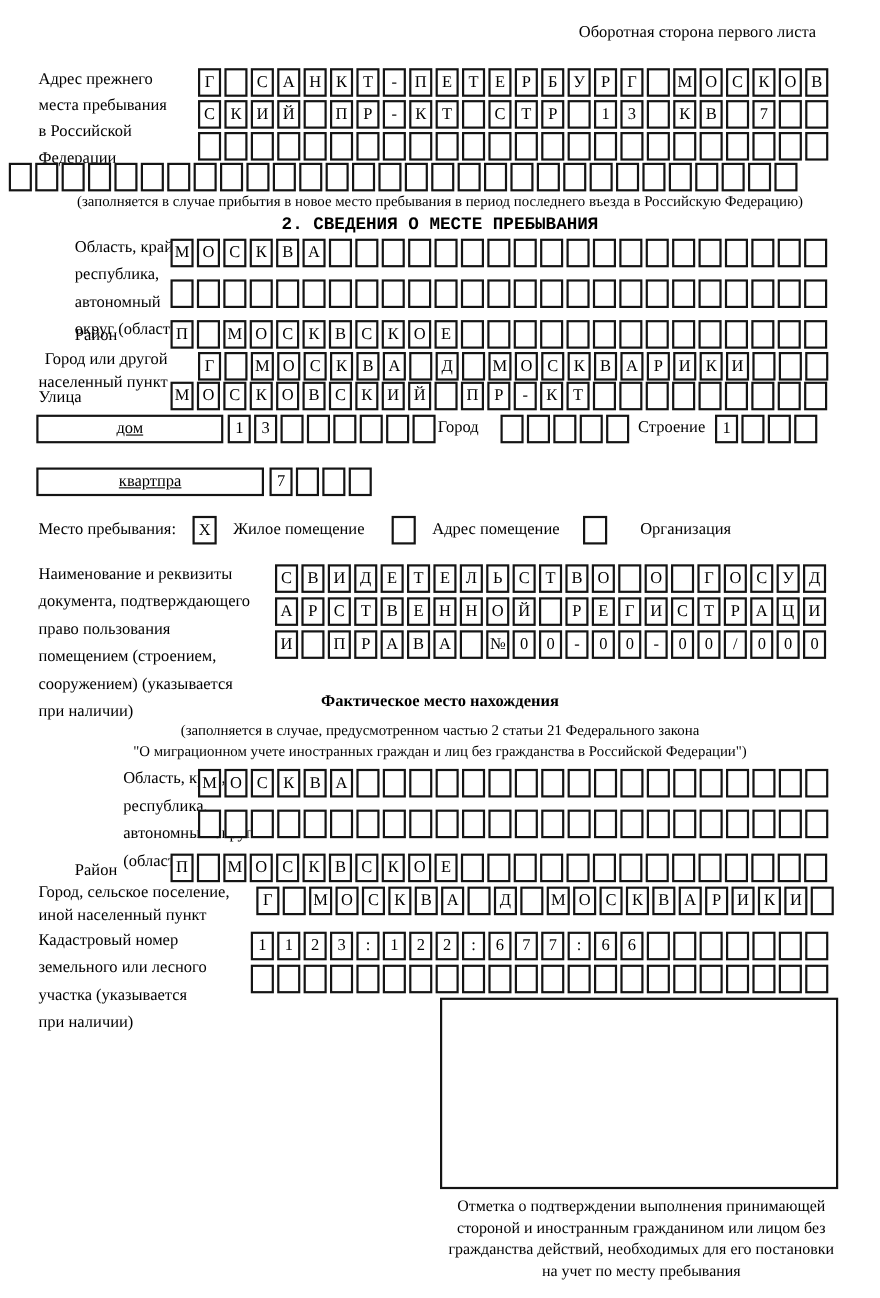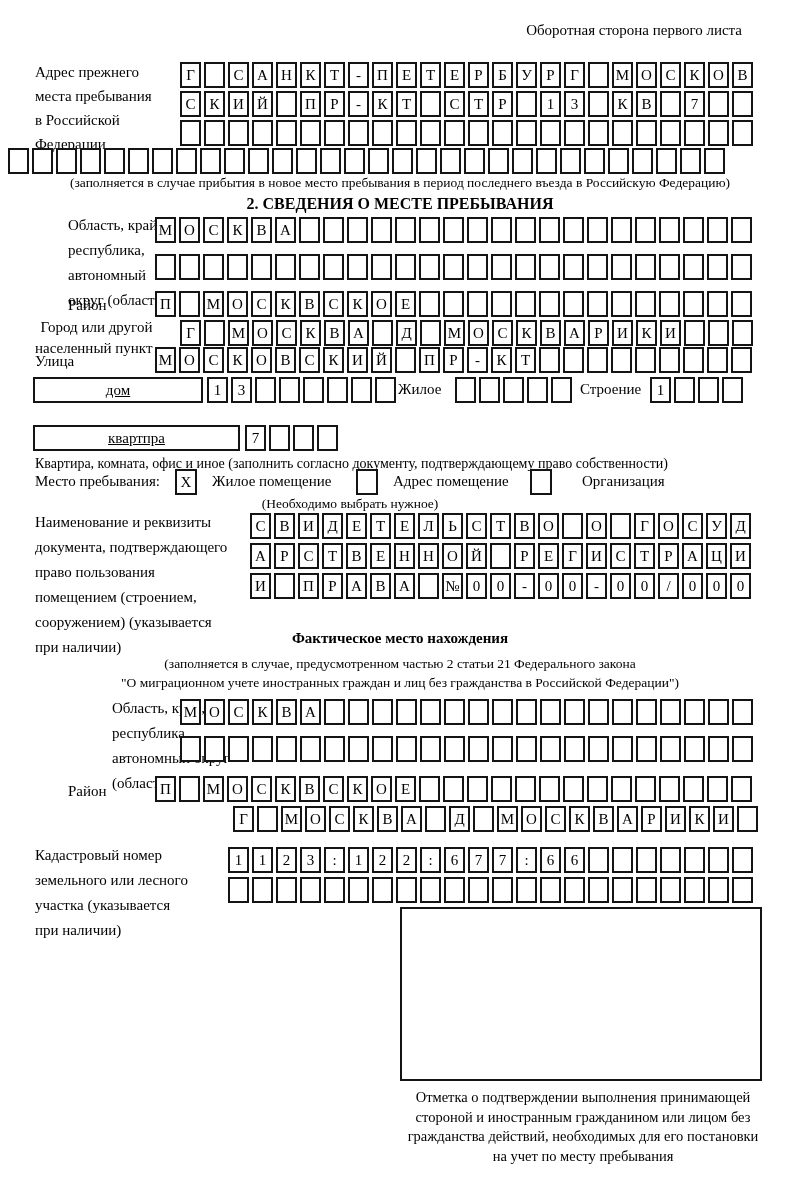--- a/index.html
+++ b/index.html
@@ -165,21 +165,21 @@
       <span class="cell"></span>
       <span class="cell"></span>
       <span class="cell"></span>
       <span class="cell"></span>
       <span class="cell"></span>
       <span class="cell"></span>
       <span class="cell"></span>
     </div>
   <div class="abs caption center" style="left:0; top:174px; width:800px;">(заполняется в случае прибытия в новое место пребывания в период последнего въезда в Российскую Федерацию)</div>
 
-  <div class="abs center bold" style="left:0; top:195px; width:800px; font-size:16px;">2. СВЕДЕНИЯ О МЕСТЕ ПРЕБЫВАНИЯ</div>
+  <div class="abs center bold" style="left:0; top:195px; width:800px; font-size:16px;font-family:Liberation Mono, monospace;">2. СВЕДЕНИЯ О МЕСТЕ ПРЕБЫВАНИЯ</div>
 
   <div class="abs label" style="left:68px; top:213px; line-height:25px;">Область, край,
 республика,
 автономный
 округ (область)</div>
   <div class="abs grid" style="left:155px; top:217px;">
       <span class="cell">М</span>
       <span class="cell">О</span>
       <span class="cell">С</span>
       <span class="cell">К</span>
@@ -324,21 +324,21 @@
   <div class="abs grid" style="left:207px; top:377px;">
       <span class="cell">1</span>
       <span class="cell">3</span>
       <span class="cell"></span>
       <span class="cell"></span>
       <span class="cell"></span>
       <span class="cell"></span>
       <span class="cell"></span>
       <span class="cell"></span>
     </div>
-  <div class="abs inline-label" style="left:398px; top:381px;">Жилое</div>
+  <div class="abs inline-label" style="left:398px; top:381px;">Город</div>
   <div class="abs grid" style="left:455px; top:377px;">
       <span class="cell"></span>
       <span class="cell"></span>
       <span class="cell"></span>
       <span class="cell"></span>
       <span class="cell"></span>
     </div>
   <div class="abs inline-label" style="left:580px; top:381px;">Строение</div>
   <div class="abs grid" style="left:650px; top:377px;">
       <span class="cell">1</span>
@@ -347,30 +347,28 @@
       <span class="cell"></span>
     </div>
 
   <div class="abs fieldbox" style="left:33px; top:425px; width:207px;">квартпра</div>
   <div class="abs grid" style="left:245px; top:425px;">
       <span class="cell">7</span>
       <span class="cell"></span>
       <span class="cell"></span>
       <span class="cell"></span>
     </div>
-  <div class="abs caption" style="left:35px; top:455px; font-size:14px;">Квартира, комната, офис и иное (заполнить согласно документу, подтверждающему право собственности)</div>
 
   <div class="abs inline-label" style="left:35px; top:473px;">Место пребывания:</div>
   <div class="abs checkbox" style="left:175px; top:469px;">X</div>
   <div class="abs inline-label" style="left:212px; top:473px;">Жилое помещение</div>
   <div class="abs checkbox" style="left:356px; top:469px;"></div>
   <div class="abs inline-label" style="left:393px; top:473px;">Адрес помещение</div>
   <div class="abs checkbox" style="left:530px; top:469px;"></div>
   <div class="abs inline-label" style="left:582px; top:473px;">Организация</div>
-  <div class="abs caption center" style="left:150px; top:495px; width:400px;">(Необходимо выбрать нужное)</div>
 
   <div class="abs label" style="left:35px; top:510px; line-height:25px;">Наименование и реквизиты
 документа, подтверждающего
 право пользования
 помещением (строением,
 сооружением) (указывается
 при наличии)</div>
   <div class="abs grid" style="left:250px; top:513px;">
       <span class="cell">С</span>
       <span class="cell">В</span>
@@ -524,20 +522,22 @@
       <span class="cell"></span>
       <span class="cell"></span>
       <span class="cell"></span>
       <span class="cell"></span>
       <span class="cell"></span>
       <span class="cell"></span>
       <span class="cell"></span>
       <span class="cell"></span>
     </div>
 
+  <div class="abs label" style="left:35px; top:801px; line-height:21px;">Город, сельское поселение,
+иной населенный пункт</div>
   <div class="abs grid" style="left:233px; top:806px;">
       <span class="cell">Г</span>
       <span class="cell"></span>
       <span class="cell">М</span>
       <span class="cell">О</span>
       <span class="cell">С</span>
       <span class="cell">К</span>
       <span class="cell">В</span>
       <span class="cell">А</span>
       <span class="cell"></span>

